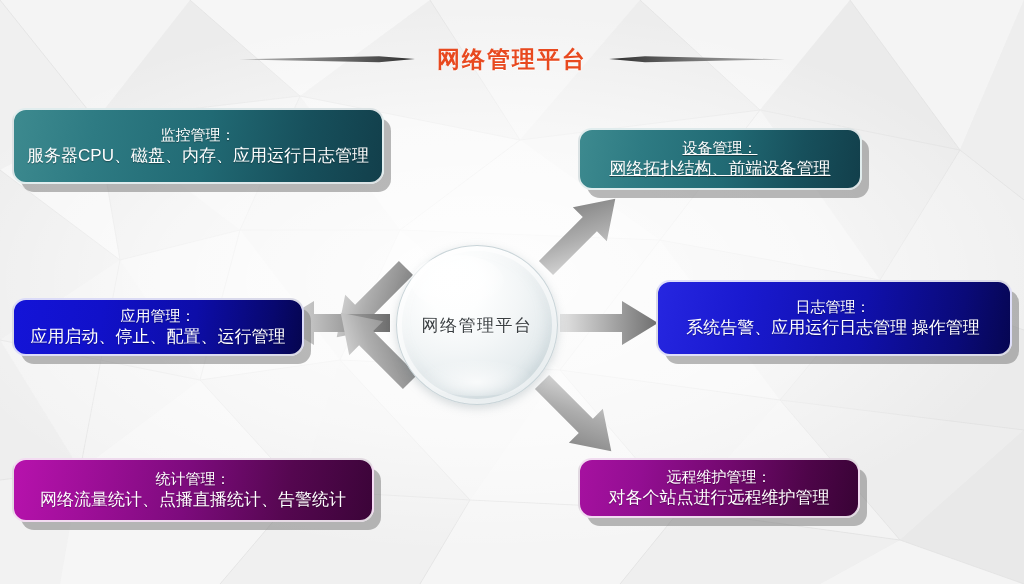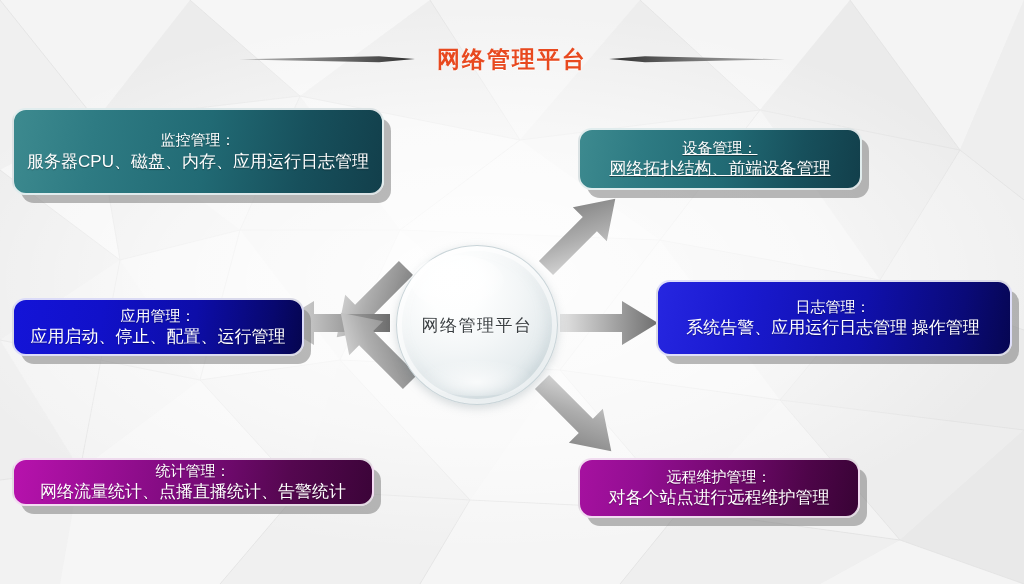--- a/index.html
+++ b/index.html
@@ -161,25 +161,25 @@
     padding-left: 8px;
   }
   
   .panel.purple {
     background: linear-gradient(100deg, #b712ad 0%, #a00f9a 20%, #7d0b7d 48%, #550750 76%, #3b0438 100%);
   }
   .panel.purple2 {
     background: linear-gradient(100deg, #a611a0 0%, #930e92 22%, #73096f 52%, #4e0549 80%, #380335 100%);
   }
   
-  #panel-monitor      { left: 12px;  top: 108px; width: 372px; height: 87px; }
+  #panel-monitor      { left: 12px;  top: 108px; width: 372px; height: 76px; }
   #panel-device       { left: 578px; top: 128px; width: 284px; height: 62px; text-decoration: underline; }
   #panel-application  { left: 12px;  top: 298px; width: 292px; height: 58px; }
   #panel-log          { left: 656px; top: 280px; width: 356px; height: 76px; }
-  #panel-statistics   { left: 12px;  top: 458px; width: 362px; height: 48px; }
+  #panel-statistics   { left: 12px;  top: 458px; width: 362px; height: 64px; }
   #panel-remote       { left: 578px; top: 458px; width: 282px; height: 60px; align-items: center; }
 </style>
 </head>
 <body>
 
 <div id="stage">
 
   <svg id="bg-facets" viewBox="0 0 1024 584" preserveAspectRatio="none" aria-hidden="true">
     <defs>
       <linearGradient id="bgbase" x1="0" y1="0" x2="1" y2="1">

